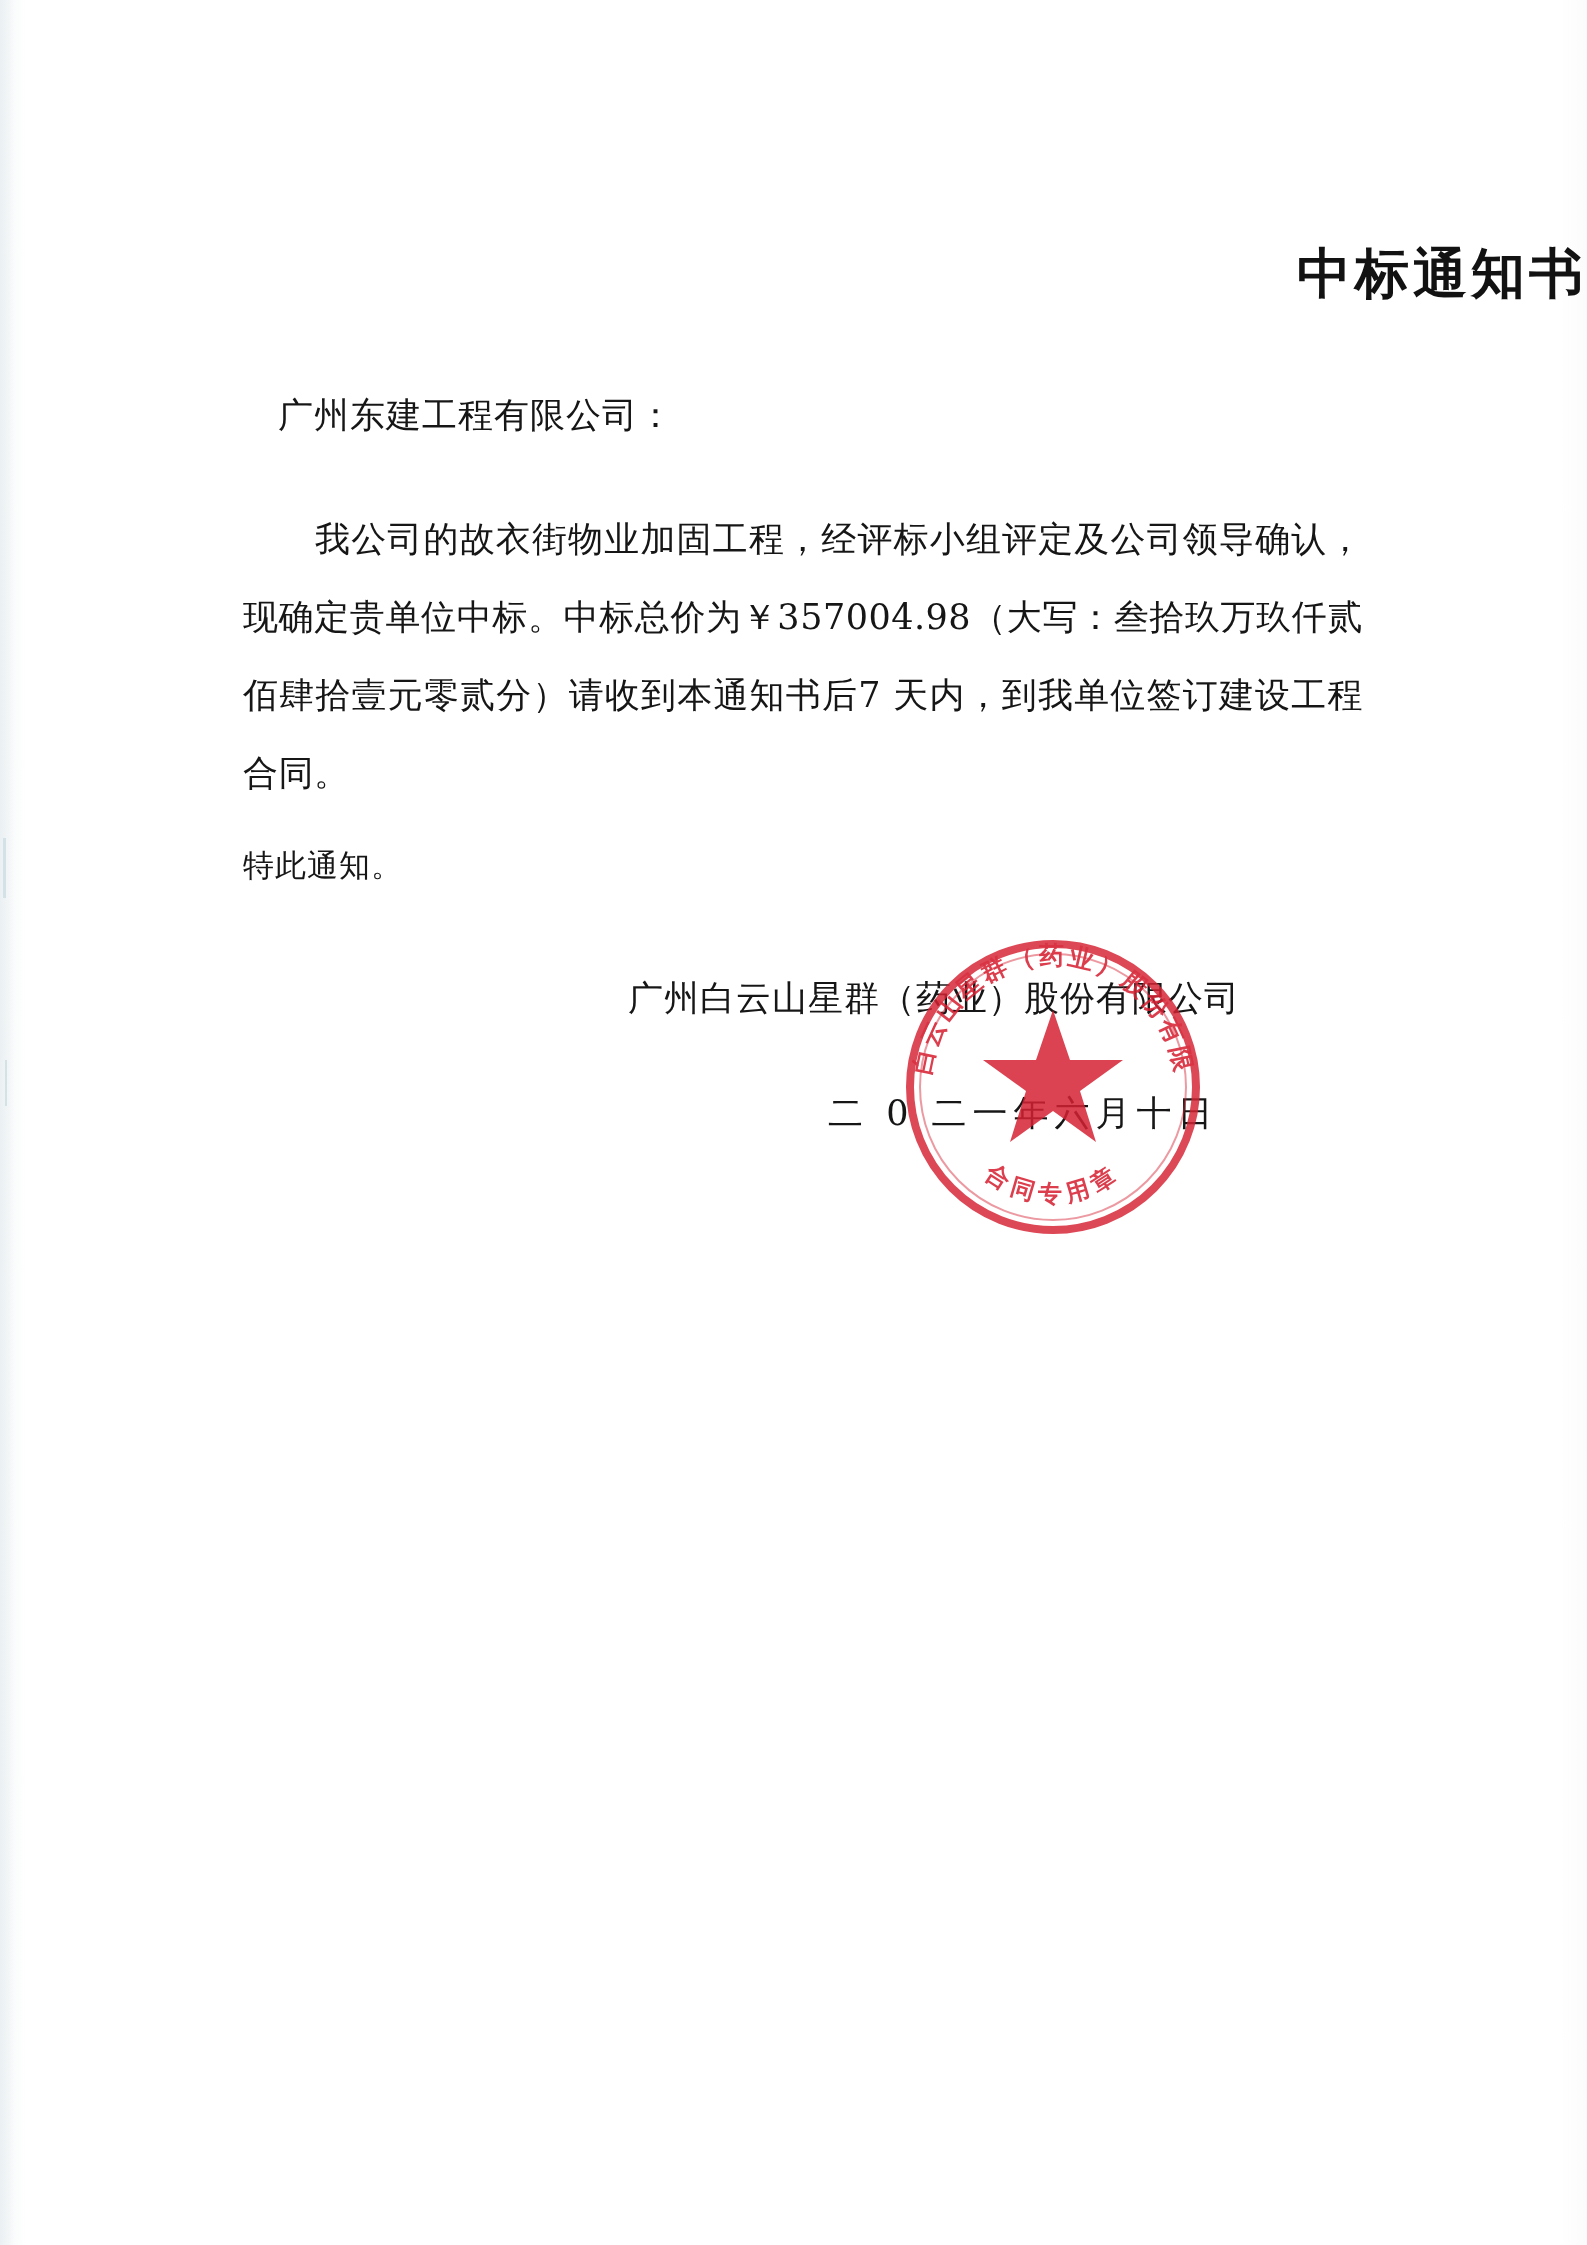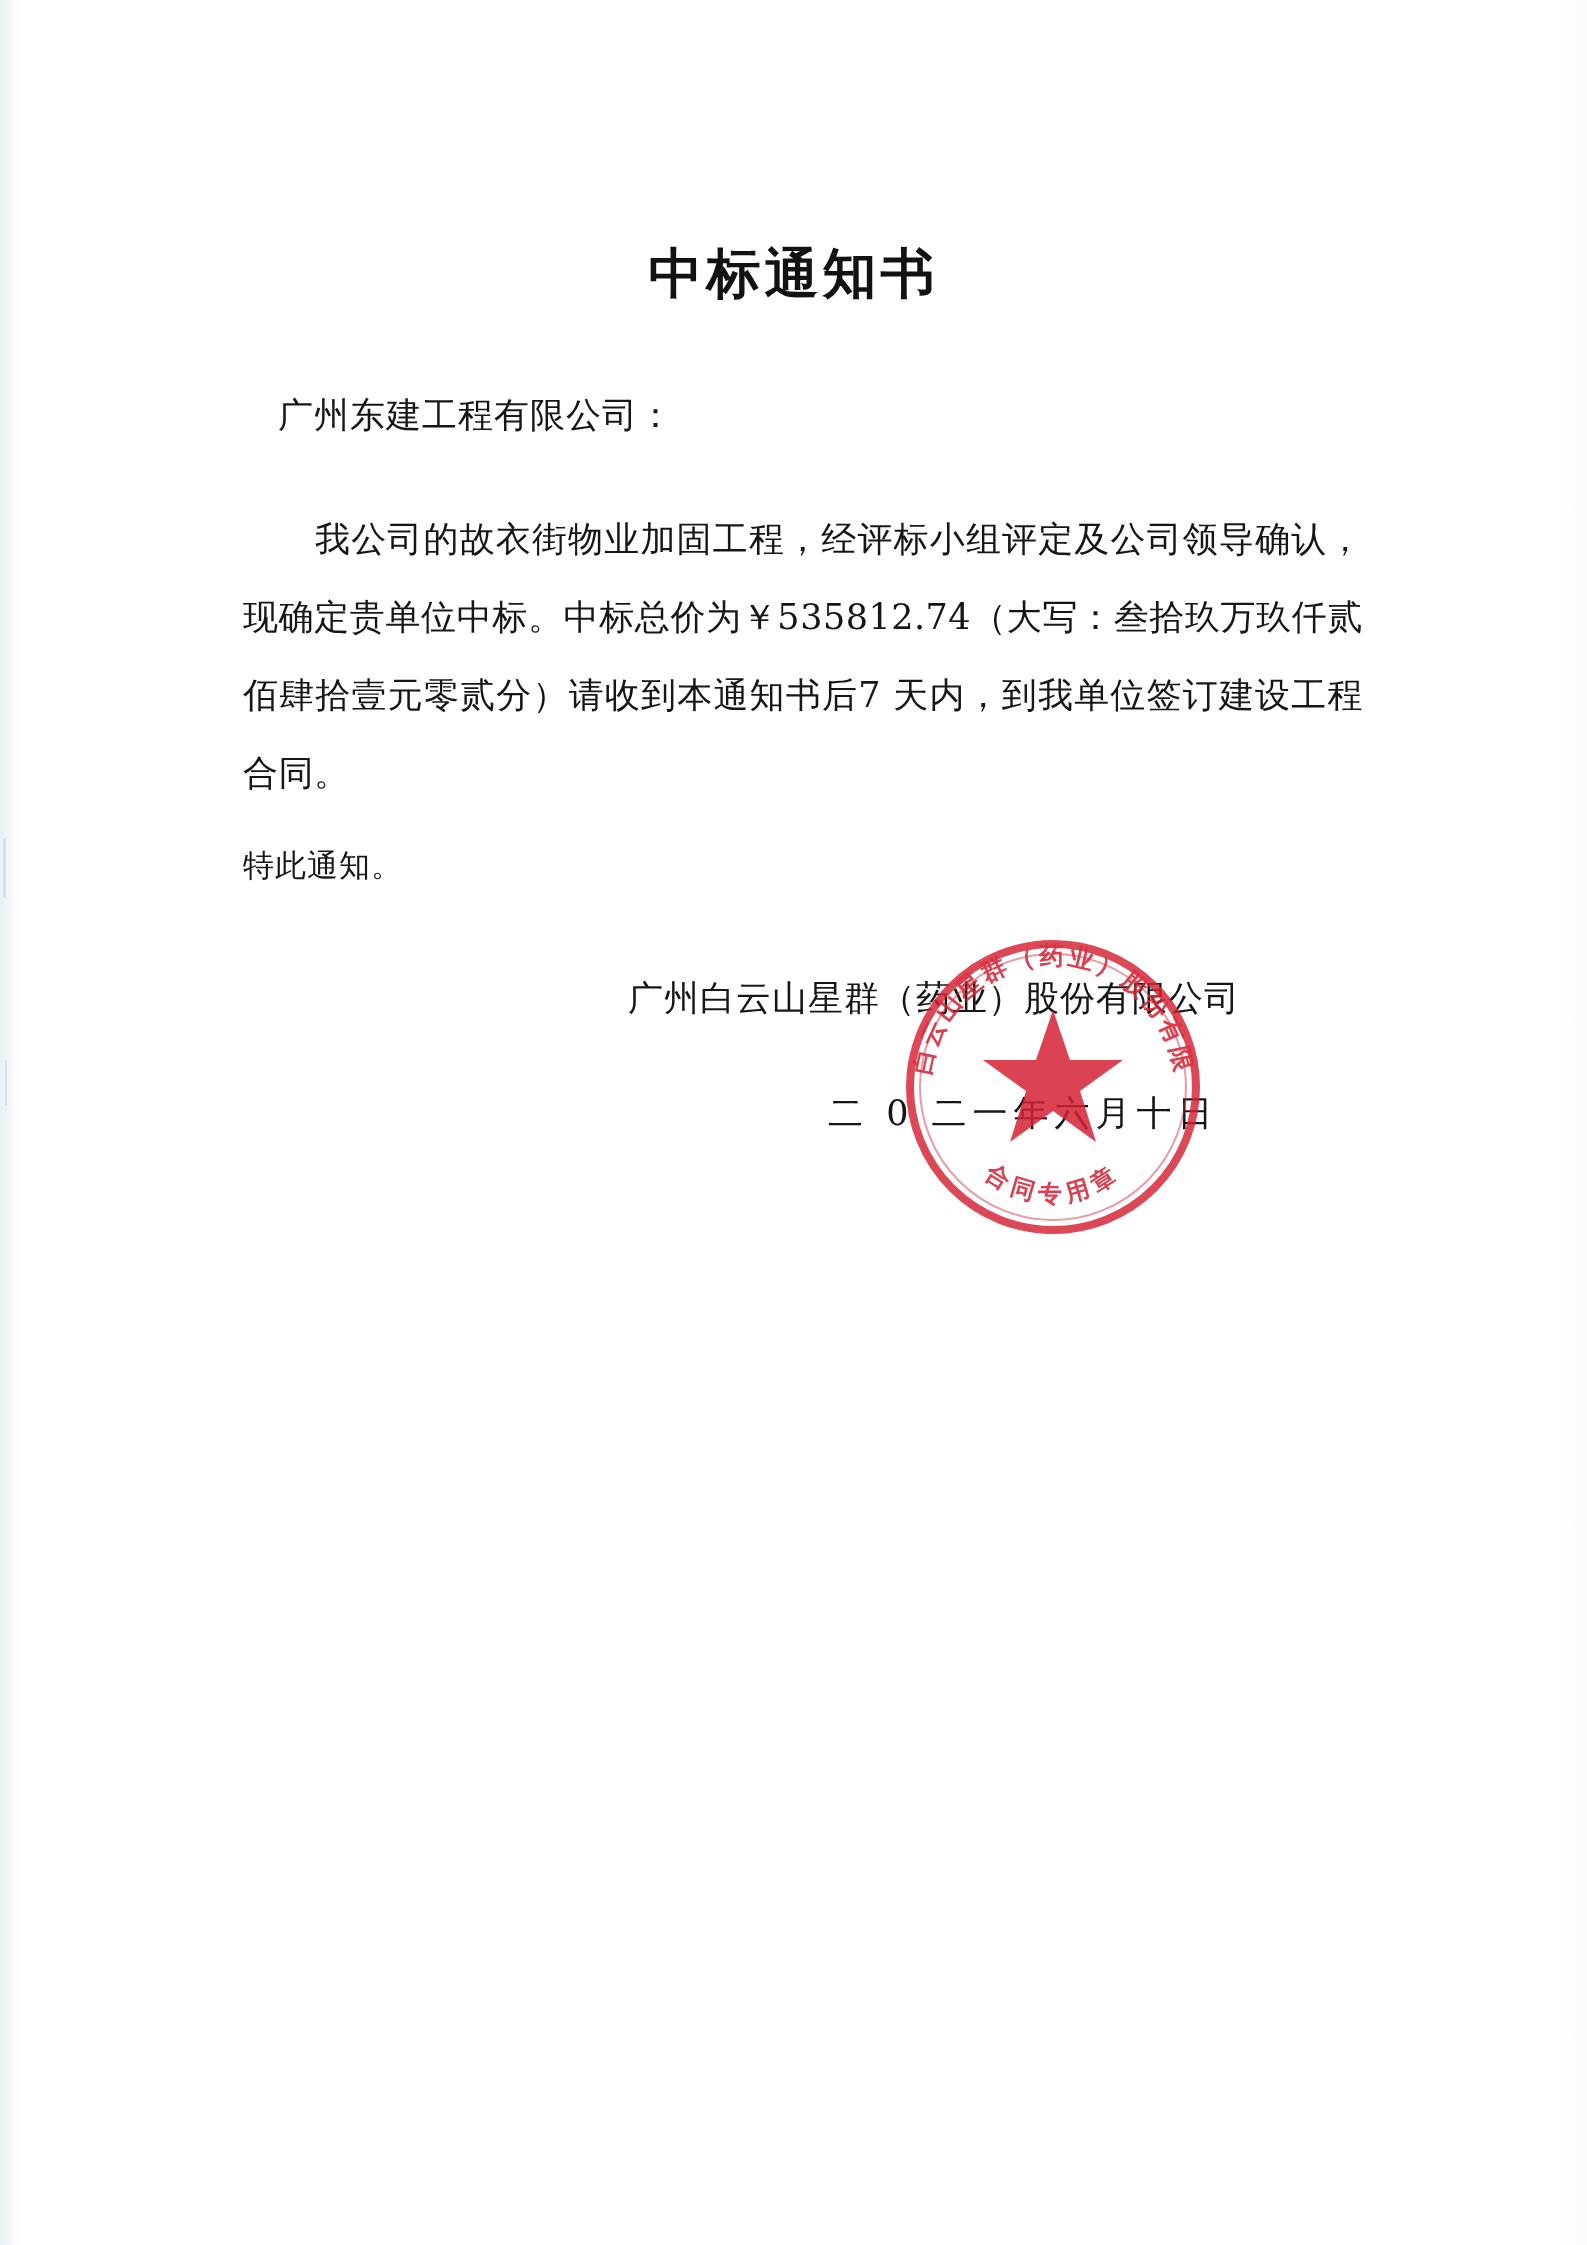--- a/index.html
+++ b/index.html
@@ -40,21 +40,21 @@
   .doc {
     position: absolute;
     left: 0; top: 0;
     width: 1587px;
   }
 
   .title {
     position: absolute;
     left: 0; right: 0;
     top: 238px;
-    text-align: center;
+    text-align: right;
     font-size: 54px;
     font-weight: 700;
     letter-spacing: 4px;
     font-family: "DejaVu Sans", sans-serif;
     color: #121212;
   }
 
   .addressee {
     position: absolute;
     left: 243px;
@@ -132,21 +132,21 @@
   <div class="scan-mark m1"></div>
   <div class="scan-mark m2"></div>
 
   <div class="doc">
 
     <div class="title">中标通知书</div>
 
     <div class="addressee">广州东建工程有限公司：</div>
 
     <div class="body-block">
-      <p class="indent">我公司的故衣街物业加固工程，经评标小组评定及公司领导确认，现确定贵单位中标。中标总价为￥535812.74（大写：叁拾玖万玖仟贰佰肆拾壹元零贰分）请收到本通知书后7 天内，到我单位签订建设工程合同。</p>
+      <p class="indent">我公司的故衣街物业加固工程，经评标小组评定及公司领导确认，现确定贵单位中标。中标总价为￥357004.98（大写：叁拾玖万玖仟贰佰肆拾壹元零贰分）请收到本通知书后7 天内，到我单位签订建设工程合同。</p>
     </div>
 
     <div class="notice-line">特此通知。</div>
 
     <div class="signer">广州白云山星群（药业）股份有限公司</div>
 
     <div class="date-line">二 0 二一年六月十日</div>
 
     <div class="seal">
       <svg width="310" height="310" viewBox="0 0 310 310" aria-hidden="true">

